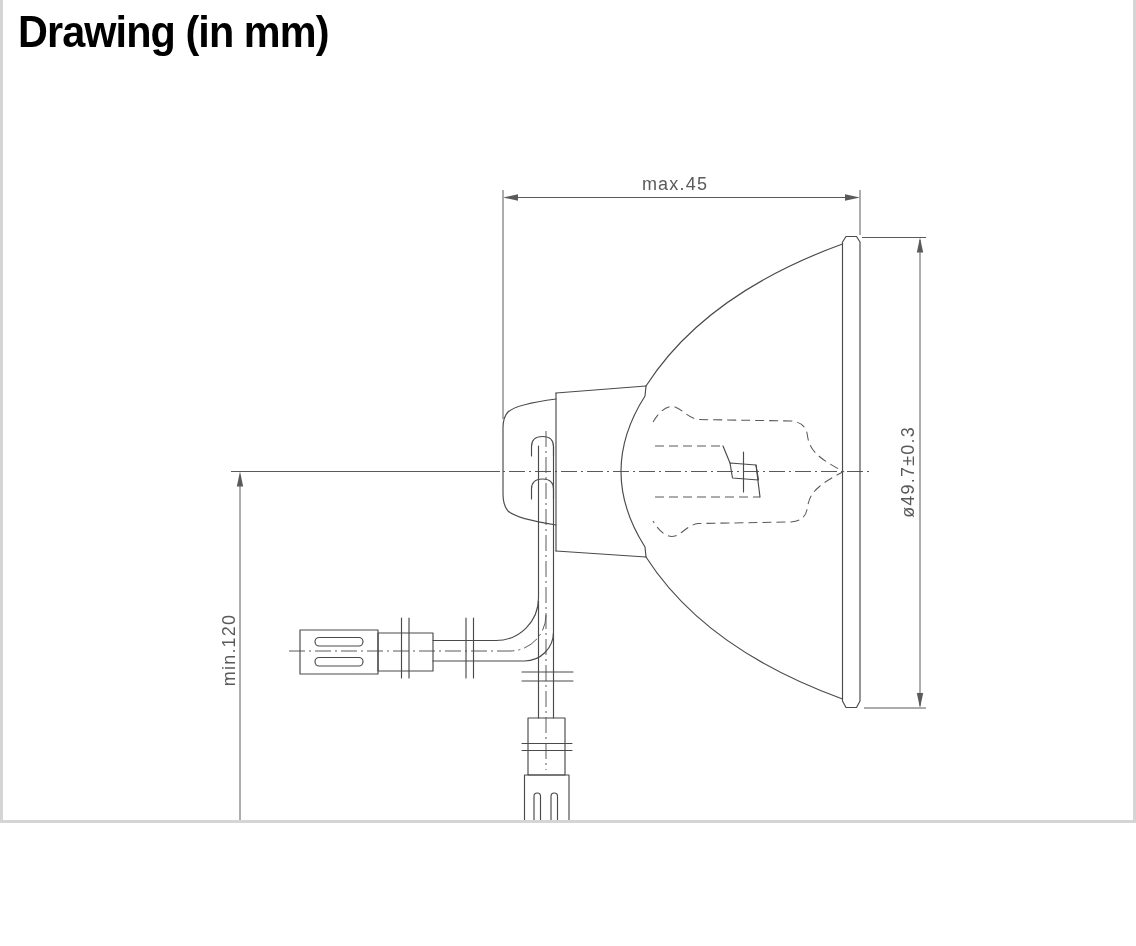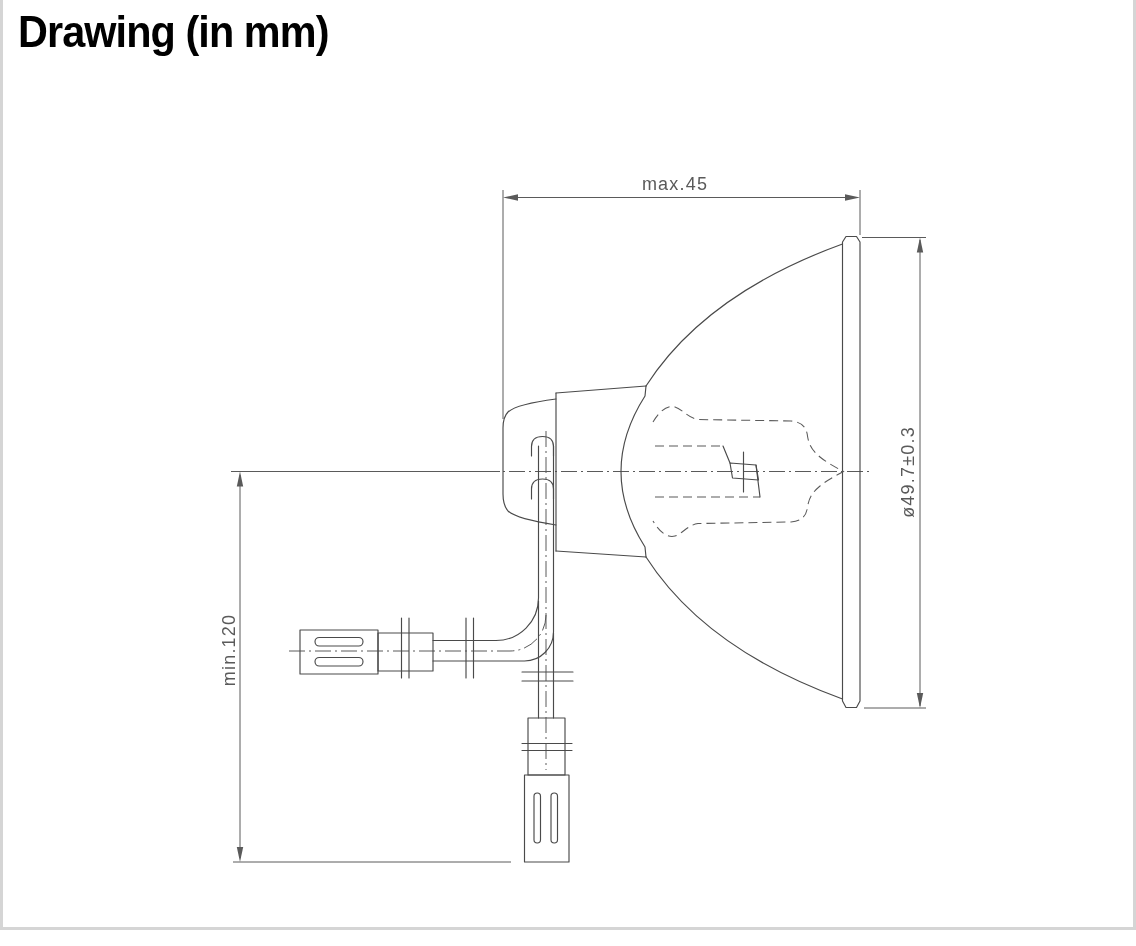--- a/index.html
+++ b/index.html
@@ -1,18 +1,18 @@
 <!DOCTYPE html>
 <html style="--line: #4a4a4a; --dimension: #5a5a5a; --frame-border: #d5d5d5; --title-text: #000000;"><head>
 <meta charset="utf-8">
 <style>
   html,body{margin:0;padding:0;background:#fff;}
   .page{
     position:relative;
-    width:1136px;height:930px;
+    width:1136px;height:823px;
     box-sizing:border-box;
     background:#fff;
     border-left:3px solid var(--frame-border,#d5d5d5);
     border-right:3px solid var(--frame-border,#d5d5d5);
     border-bottom:3px solid var(--frame-border,#d5d5d5);
     overflow:hidden;
     font-family:"Liberation Sans",sans-serif;
   }
   .title{
     position:absolute;left:15px;top:6px;margin:0;

